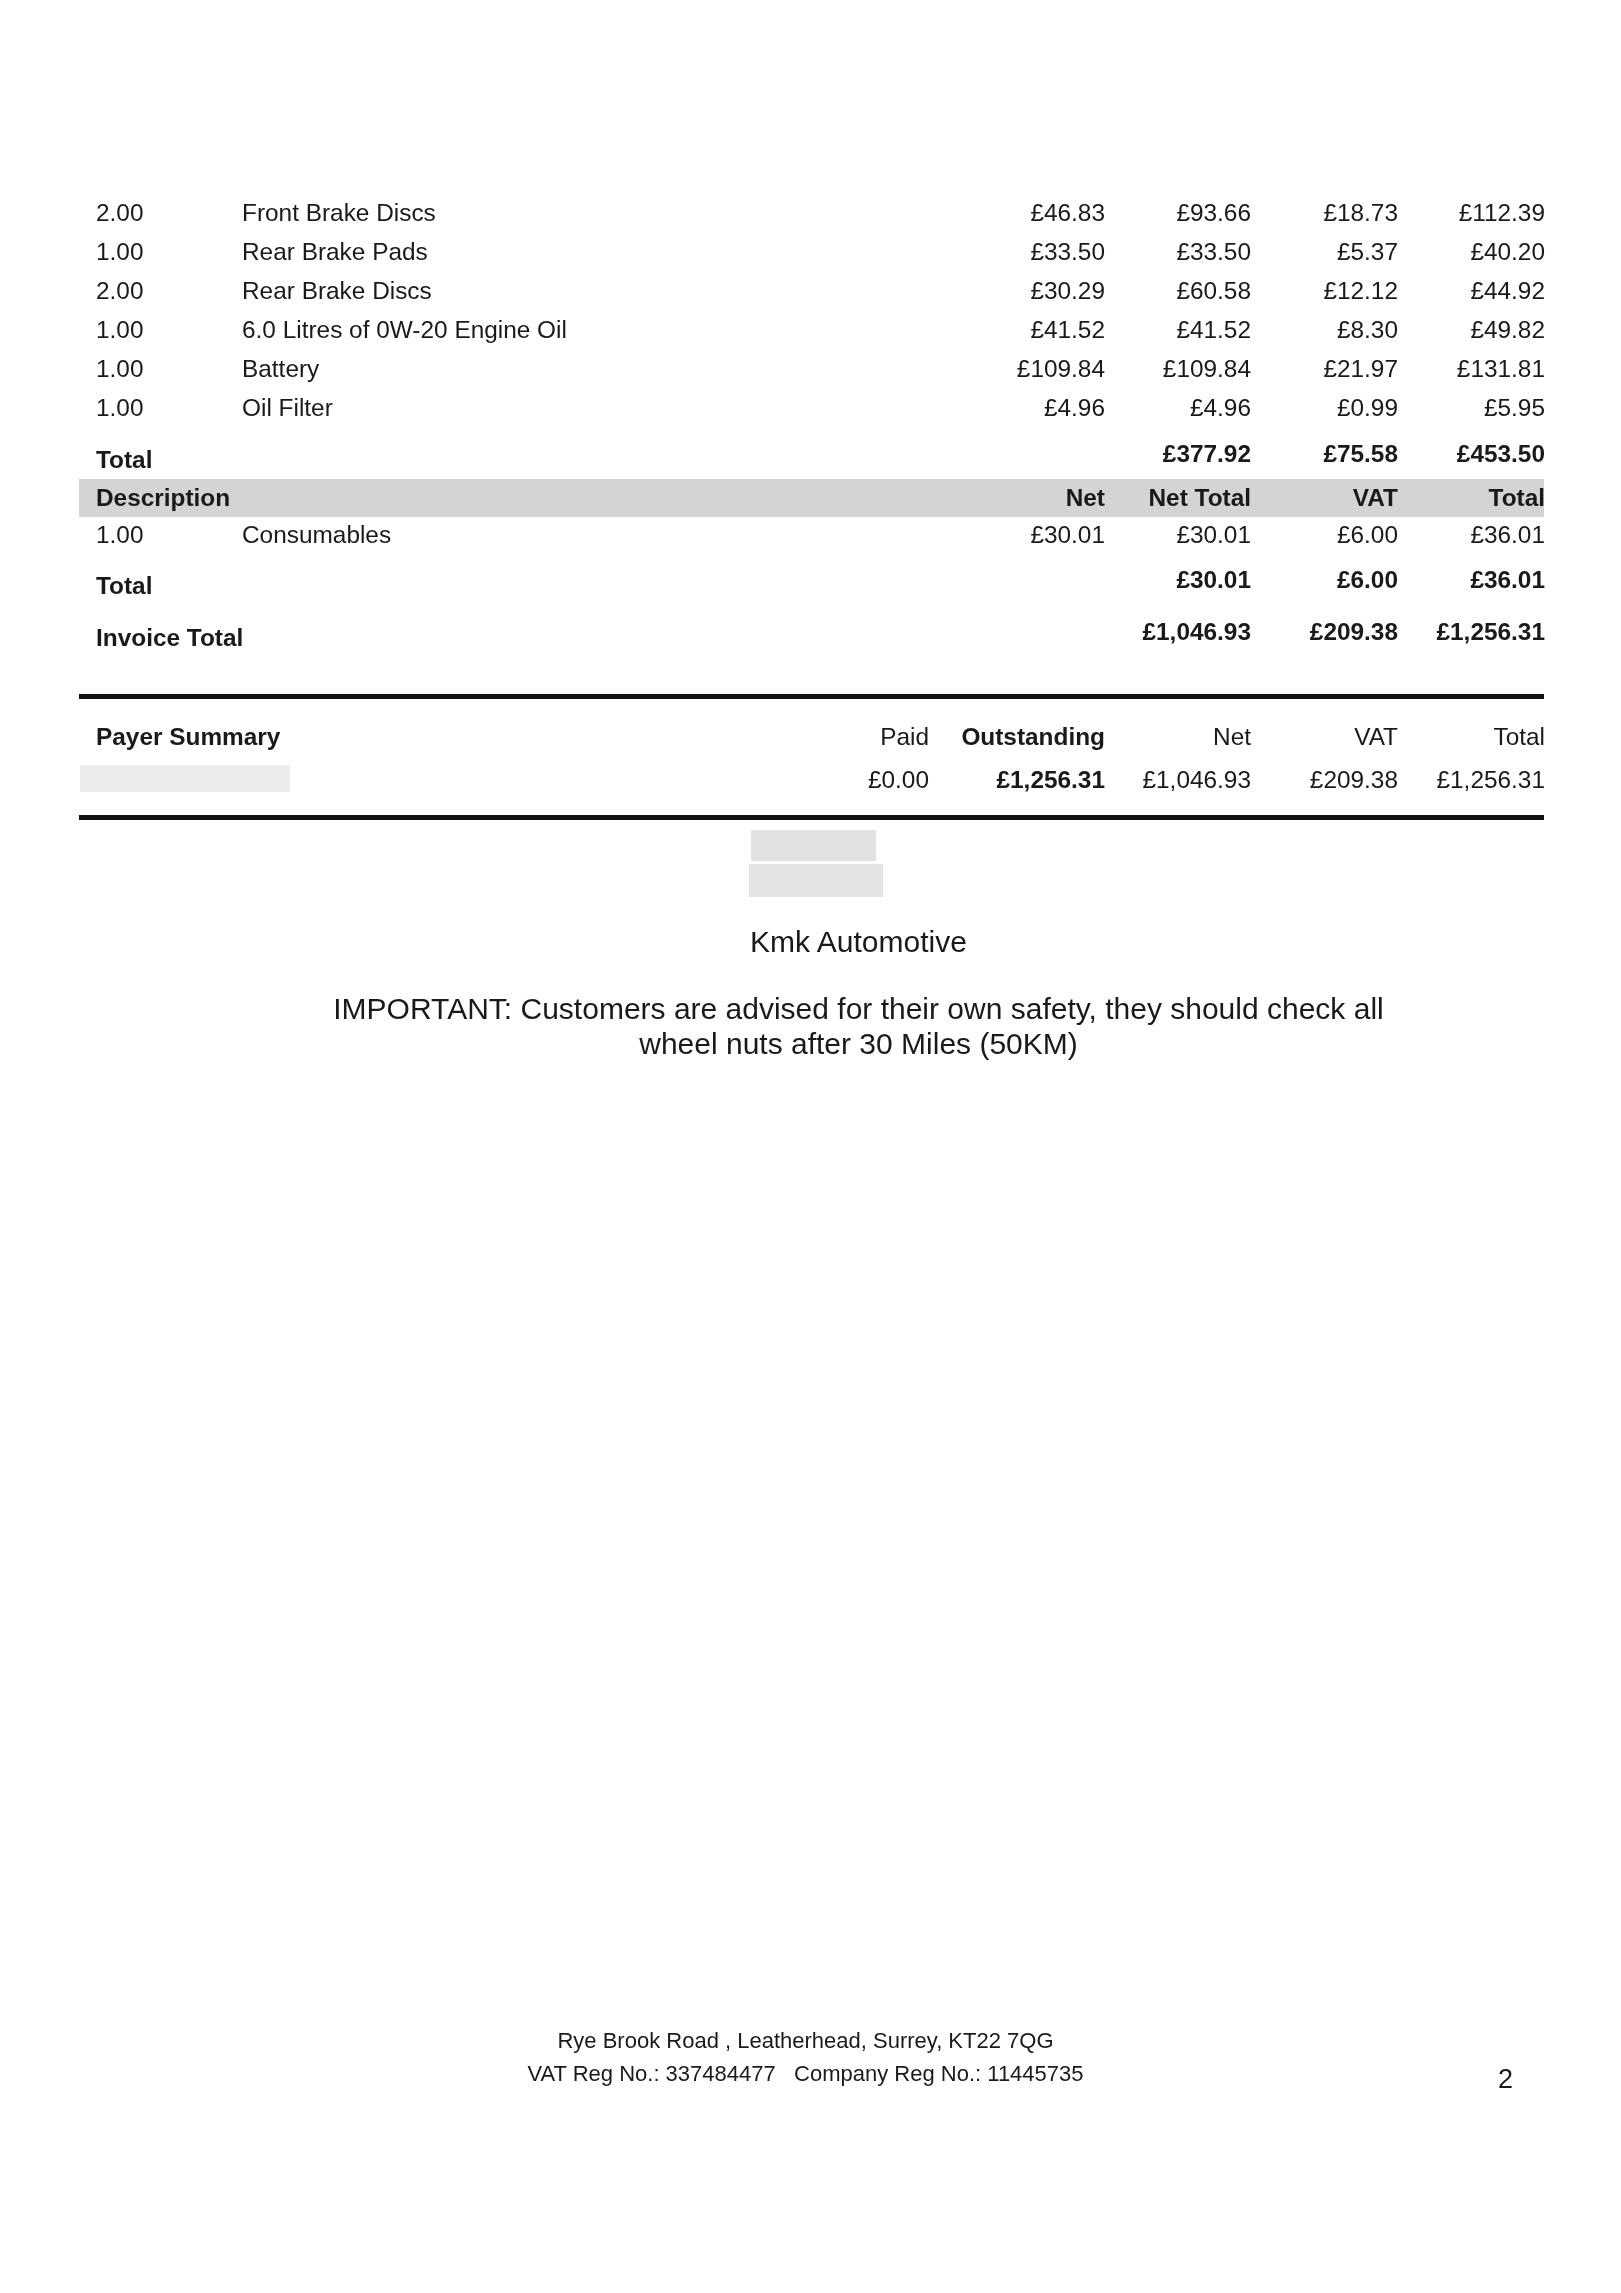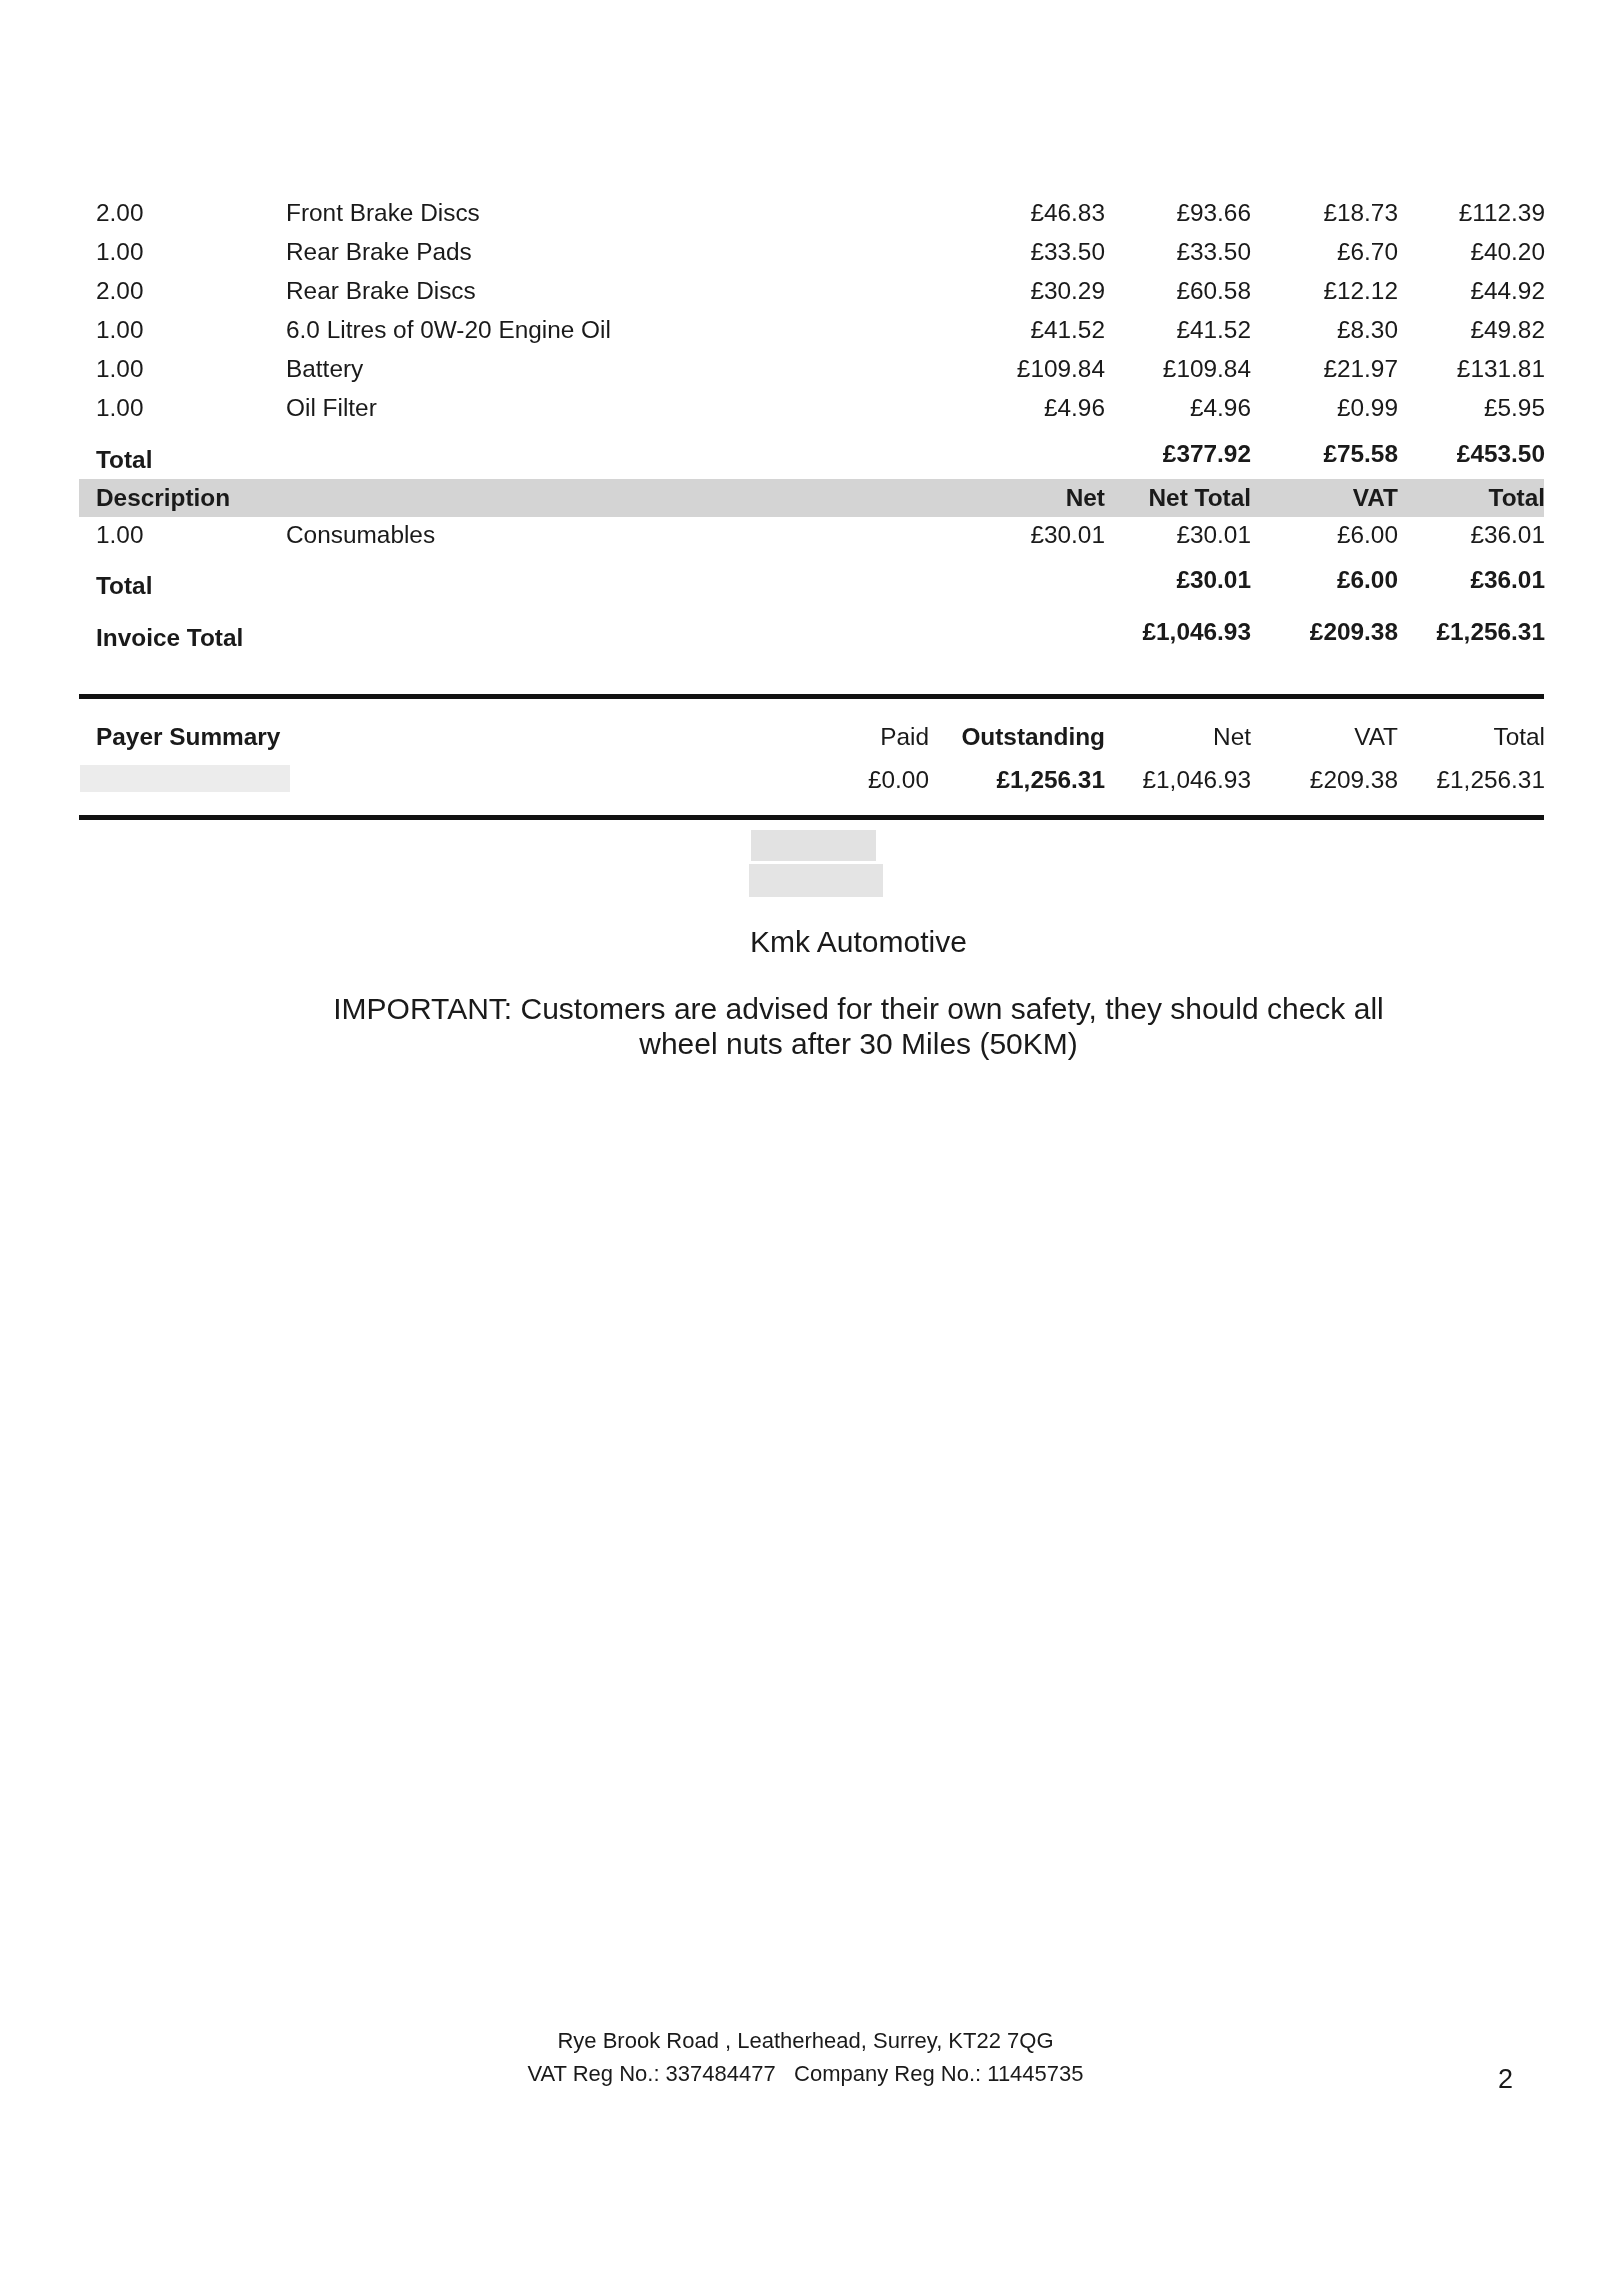--- a/index.html
+++ b/index.html
@@ -4,21 +4,21 @@
 <style>
   html, body { margin:0; padding:0; background:#ffffff; }
   body { width:1621px; height:2293px; position:relative; overflow:hidden;
          font-family:"Liberation Sans", sans-serif; color:#1a1a1a; }
   .abs { position:absolute; white-space:nowrap; }
   .row { position:absolute; left:14px; width:1621px; height:36px; }
   .cell { position:absolute; font-size:24.4px; line-height:36px; white-space:nowrap; }
   .r { text-align:right; }
   .b { font-weight:bold; }
   .qty { left:82px; }
-  .desc { left:228px;margin-left:44px; }
+  .desc { left:228px; }
   .c1 { right:530px; }   
   .c2 { right:384px; }   
   .c3 { right:237px; }   
   .c4 { right:90px; }   
   .gray-band { position:absolute; left:79px; width:1465px; top:479px; height:38px; background:#d4d4d4; }
   .rule { position:absolute; left:79px; width:1465px; height:4.5px; background:#111; }
   .redact { position:absolute; background:#ececec; }
   .center-text { position:absolute; left:0; width:1621px; text-align:center;margin-left:48px; }
 </style>
 </head>
@@ -31,21 +31,21 @@
     <span class="cell c1 r">£46.83</span>
     <span class="cell c2 r">£93.66</span>
     <span class="cell c3 r">£18.73</span>
     <span class="cell c4 r">£112.39</span>
   </div>
   <div class="row" style="top:234px">
     <span class="cell qty">1.00</span>
     <span class="cell desc">Rear Brake Pads</span>
     <span class="cell c1 r">£33.50</span>
     <span class="cell c2 r">£33.50</span>
-    <span class="cell c3 r">£6.70</span>
+    <span class="cell c3 r">£5.37</span>
     <span class="cell c4 r">£40.20</span>
   </div>
   <div class="row" style="top:273px">
     <span class="cell qty">2.00</span>
     <span class="cell desc">Rear Brake Discs</span>
     <span class="cell c1 r">£30.29</span>
     <span class="cell c2 r">£60.58</span>
     <span class="cell c3 r">£12.12</span>
     <span class="cell c4 r">£44.92</span>
   </div>

